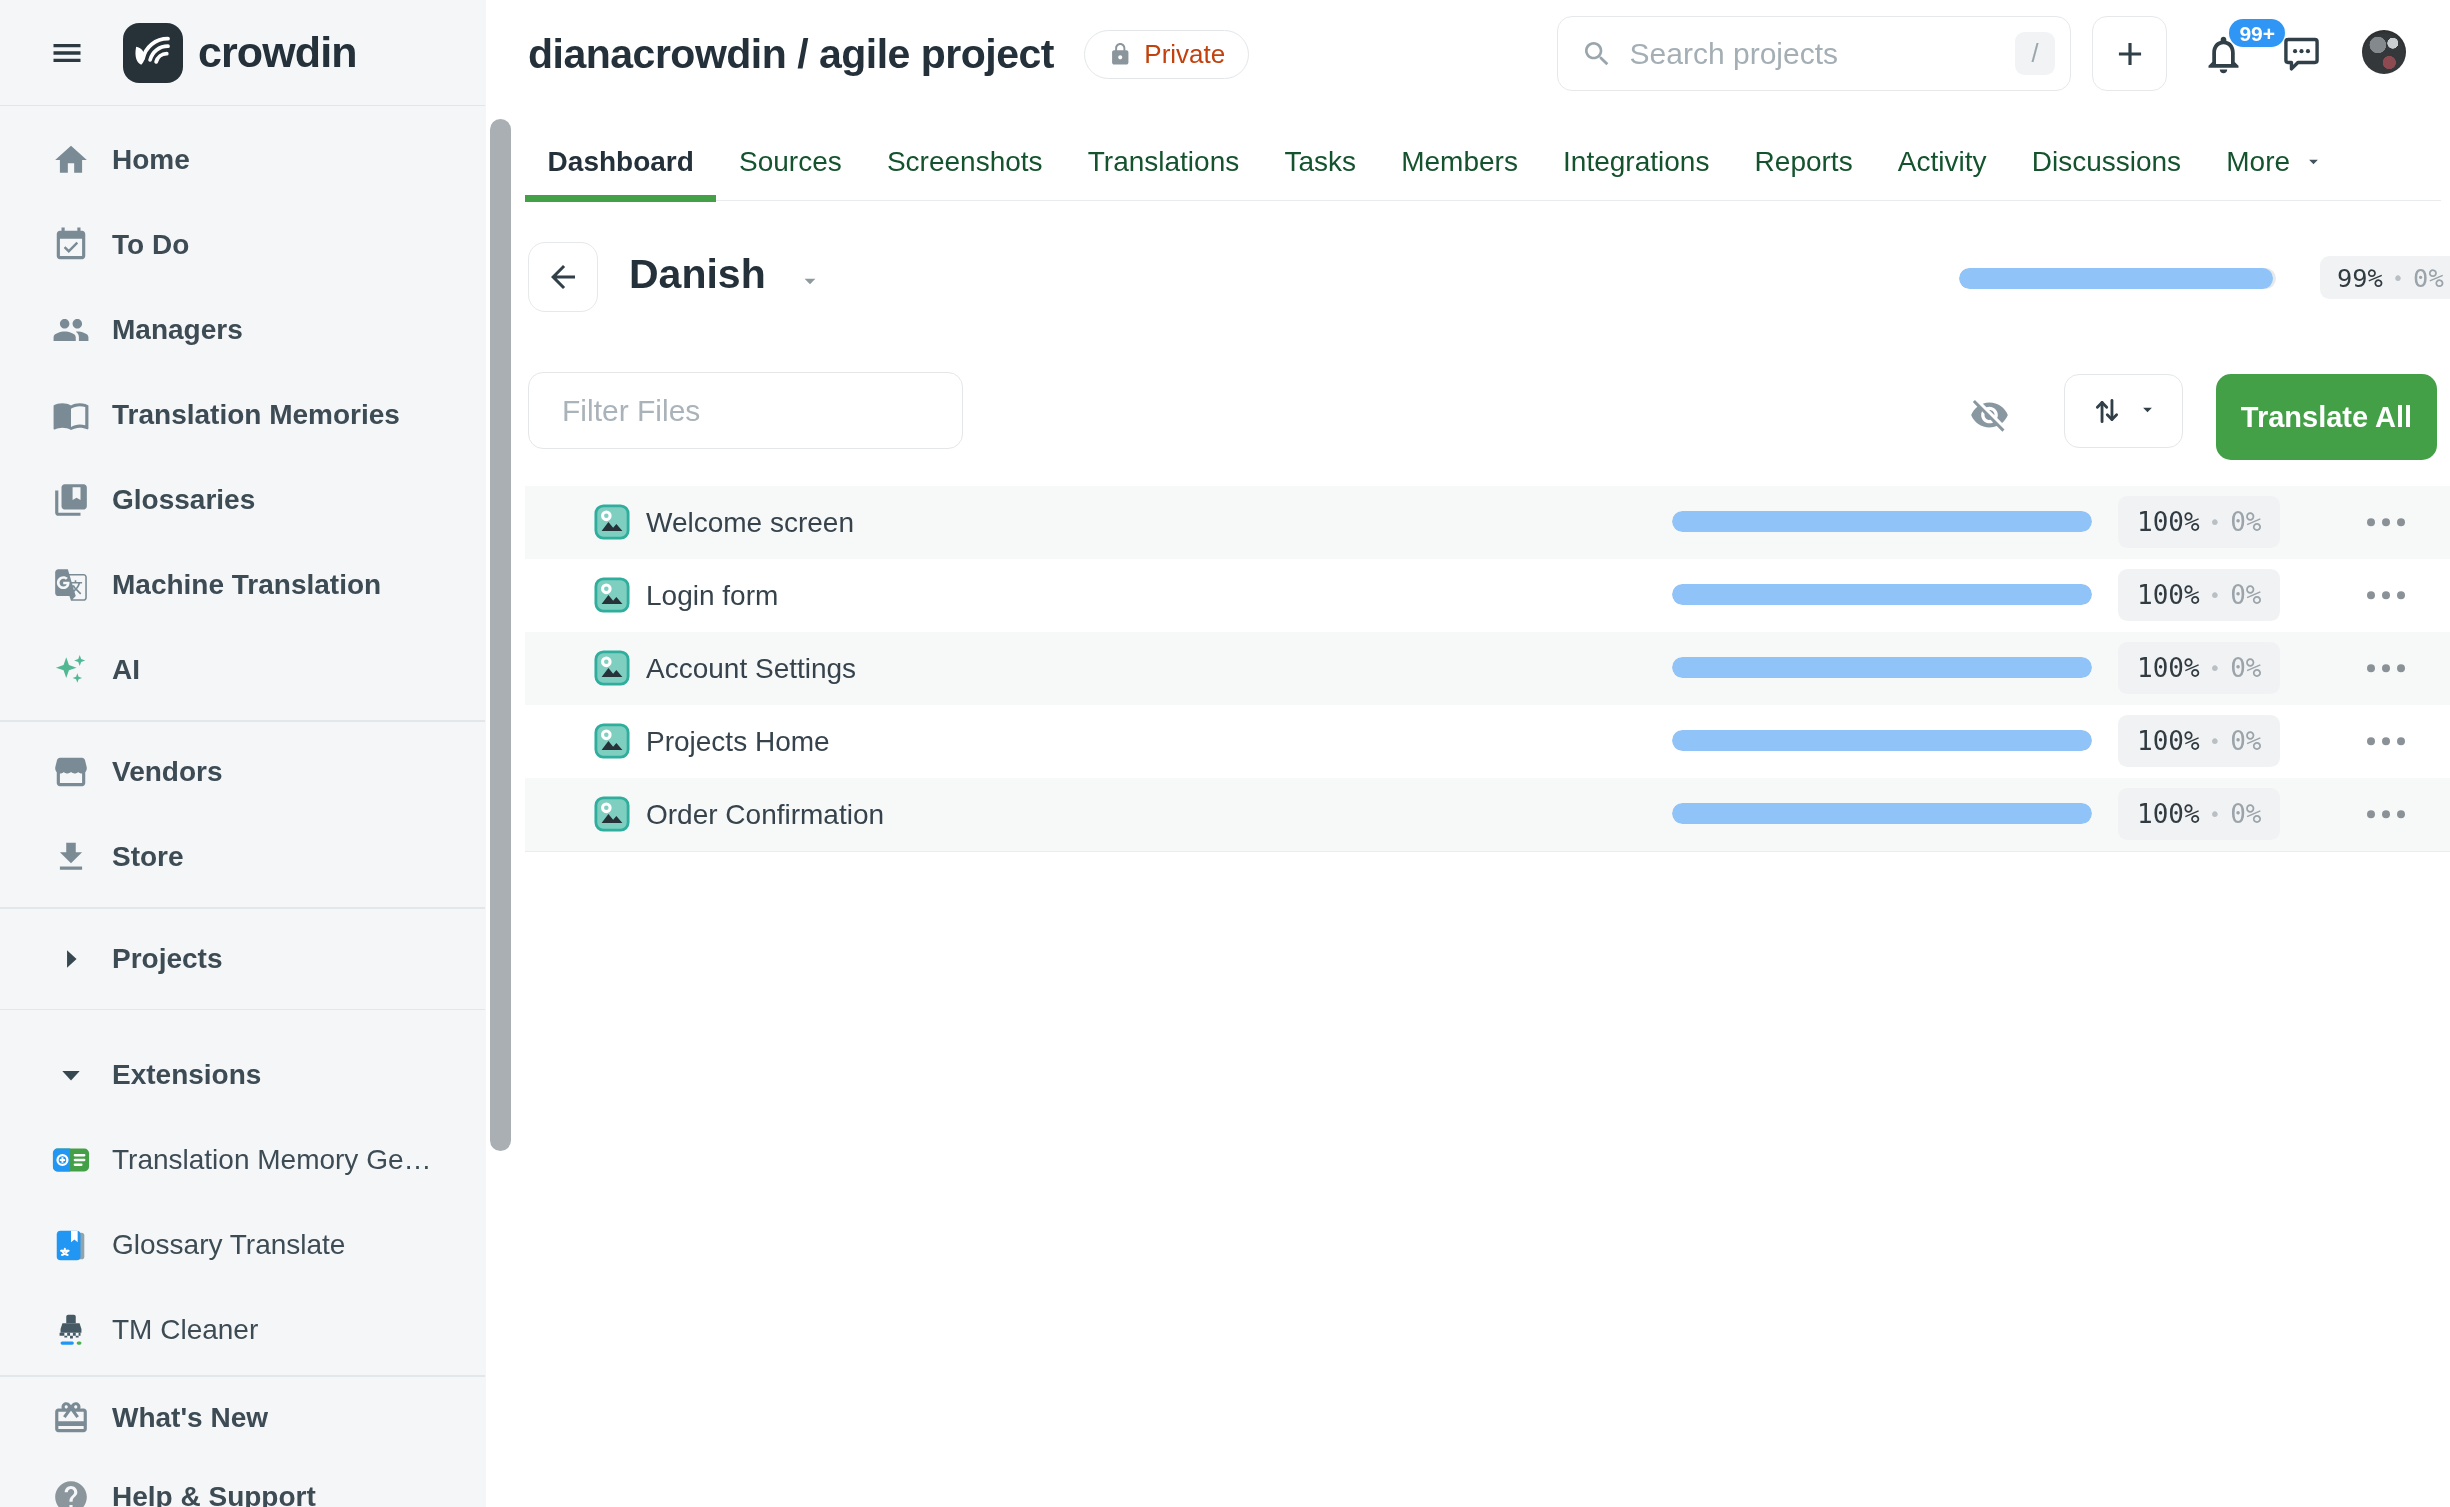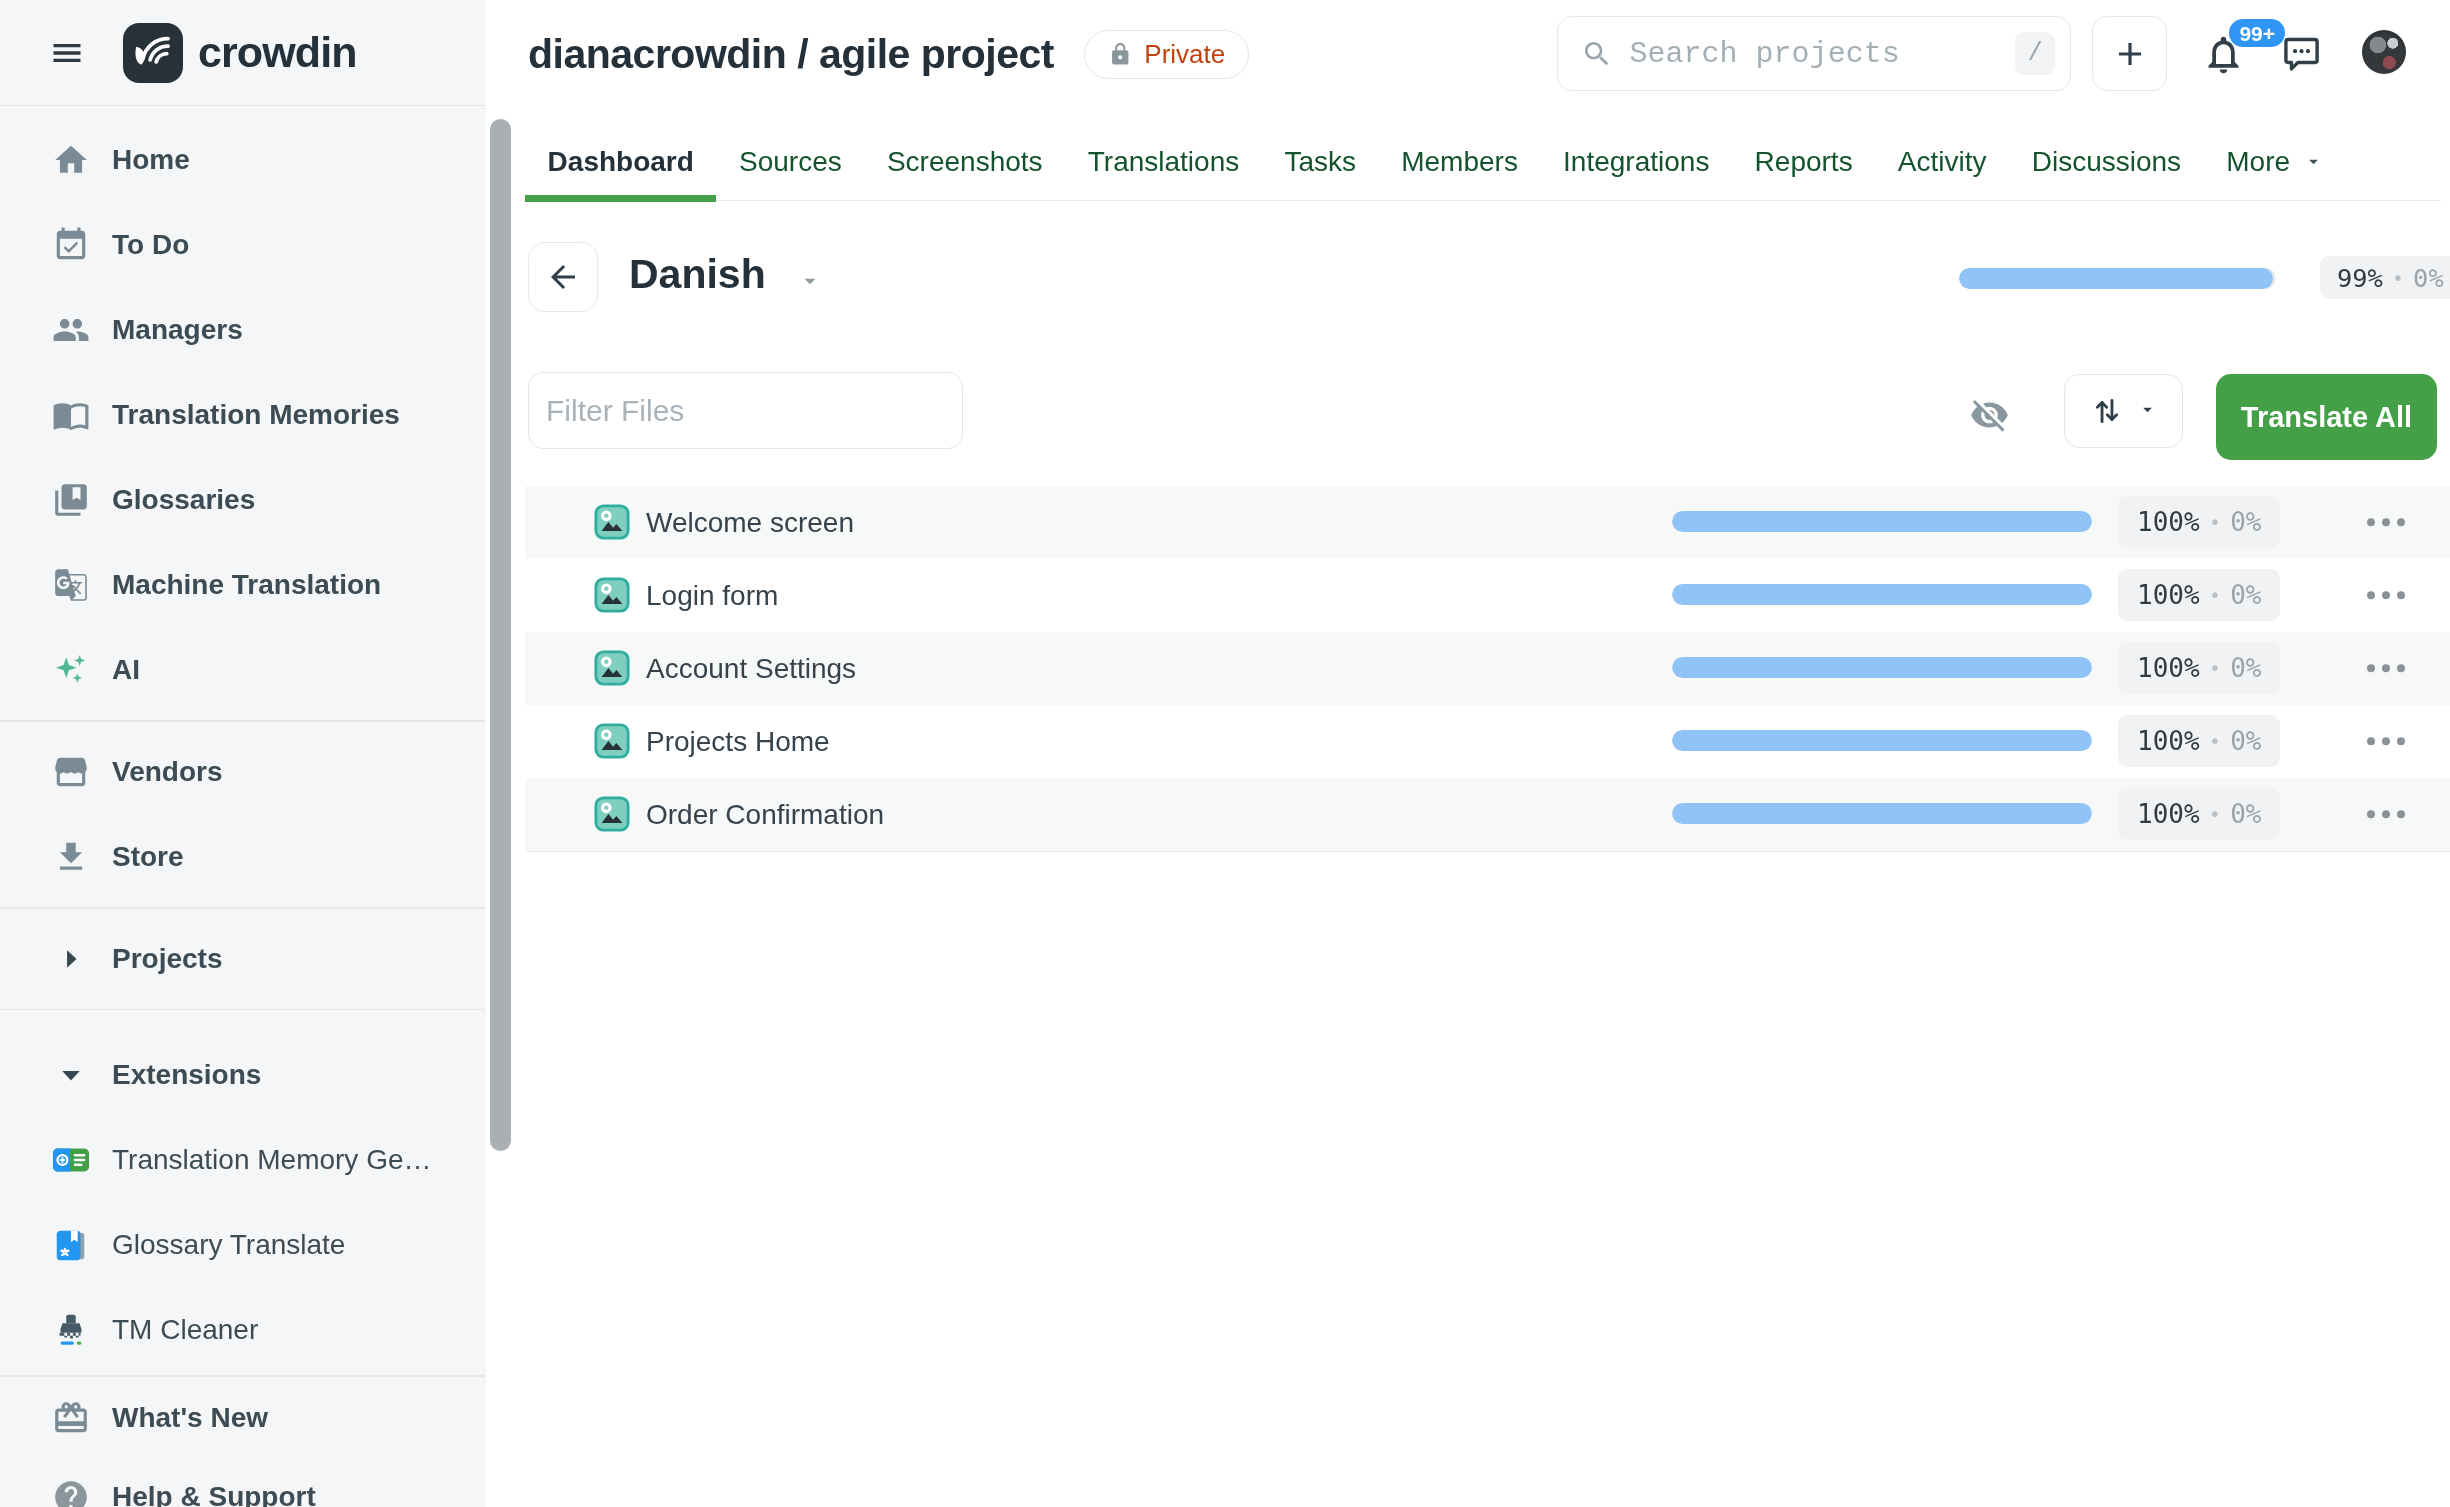--- a/index.html
+++ b/index.html
@@ -25,21 +25,21 @@
   .nav-divider.tight{margin:1.9px 0;}
   .ext-group{padding-top:15px;}
   .truncate{white-space:nowrap;overflow:hidden;text-overflow:ellipsis;max-width:330px;}
 
   
   .title-row{position:absolute;left:528px;top:21px;height:66px;display:flex;align-items:center;gap:30px;}
   .page-title{font-size:41px;font-weight:700;color:#24313a;letter-spacing:-0.5px;}
   .private-pill{height:49px;border:1.9px solid #e3e6e8;border-radius:26px;display:flex;align-items:center;gap:12.3px;padding:0 22.6px;background:#fff;box-sizing:border-box;}
   .private-pill svg{width:24.5px;height:24.5px;fill:#8a959c;}
   .private-label{font-size:26px;color:#c2410c;}
-  .search-box{position:absolute;left:1557px;top:16px;width:514px;height:75px;border:1.9px solid #e6e8ea;border-radius:15px;display:flex;align-items:center;padding:0 15px 0 22.6px;box-sizing:border-box;background:#fff;font-family:Liberation Mono, monospace;}
+  .search-box{position:absolute;left:1557px;top:16px;width:514px;height:75px;border:1.9px solid #e6e8ea;border-radius:15px;display:flex;align-items:center;padding:0 15px 0 22.6px;box-sizing:border-box;background:#fff;}
   .search-box .mag{width:32px;height:32px;fill:#9aa6ad;flex:none;}
   .search-input{flex:1;border:none;outline:none;font-size:30px;color:#313f48;padding:0 17px;background:transparent;font-family:inherit;min-width:0;}
   .search-input::placeholder{color:#a4afb5;}
   .slash-chip{width:40px;height:43px;background:#f1f3f4;border-radius:9.4px;color:#9aa6ad;font-size:25.4px;display:flex;align-items:center;justify-content:center;flex:none;}
   .add-btn{position:absolute;left:2092px;top:16px;width:75px;height:75px;border:1.9px solid #e6e8ea;border-radius:15px;background:#fff;display:flex;align-items:center;justify-content:center;box-sizing:border-box;cursor:pointer;}
   .add-btn svg{width:38px;height:38px;fill:#313f48;}
   .bell-wrap{position:absolute;left:2197px;top:22.6px;width:72px;height:72px;cursor:pointer;}
   .bell-wrap .bell{position:absolute;left:3.8px;top:9.4px;width:45px;height:45px;fill:#313f48;}
   .notif-badge{position:absolute;left:32px;top:-3.8px;background:#2f96f5;color:#fff;font-size:21px;font-weight:700;padding:3.8px 10.4px;border-radius:17px;line-height:1;}
   .chat-btn{position:absolute;left:2280px;top:32px;width:45px;height:45px;cursor:pointer;}
@@ -68,21 +68,21 @@
   .pbar{background:#e7e9ea;border-radius:10.4px;overflow:hidden;}
   .pfill{height:100%;background:#90c3f7;border-radius:10.4px;}
   .summary-track{position:absolute;left:1959px;top:268px;width:317px;height:21px;}
   .pct-badge{background:#f1f2f3;border-radius:9.4px;display:flex;align-items:center;gap:9.4px;font-family:"DejaVu Sans Mono","Liberation Mono",monospace;}
   .summary-badge{position:absolute;left:2320px;top:256px;height:43px;padding:0 17px;font-size:25.4px;}
   .pv{color:#313b42;}
   .pd{color:#b9bfc3;font-size:0.75em;}
   .ps{color:#9aa4aa;}
 
   
-  .filter-input{position:absolute;left:528px;top:372px;width:435px;height:77px;border:1.9px solid #e4e6e8;border-radius:15px;font-size:30px;color:#313f48;padding:0 17px;box-sizing:border-box;outline:none;font-family:inherit;background:#fff;}
+  .filter-input{position:absolute;left:528px;top:372px;width:435px;height:77px;border:1.9px solid #e4e6e8;border-radius:15px;font-size:30px;color:#313f48;padding:0 33px;box-sizing:border-box;outline:none;font-family:inherit;background:#fff;}
   .filter-input::placeholder{color:#aab3b9;}
   .eye-btn{position:absolute;left:1966px;top:395px;width:47px;height:41px;cursor:pointer;background:none;border:none;padding:0;}
   .eye-btn svg{width:45px;height:40px;fill:#8997a1;}
   .sort-btn{position:absolute;left:2064px;top:374px;width:119px;height:74px;border:1.9px solid #e4e6e8;border-radius:15px;background:#fff;display:flex;align-items:center;justify-content:center;gap:13px;box-sizing:border-box;cursor:pointer;}
   .sort-btn .arrows{width:34px;height:34px;}
   .sort-btn .caret svg{width:21px;height:21px;fill:#313f48;}
   .translate-btn{position:absolute;left:2216px;top:374px;width:221px;height:86px;background:#43a047;border:none;border-radius:15px;color:#fff;font-size:29px;font-weight:700;display:flex;align-items:center;justify-content:center;cursor:pointer;font-family:inherit;}
 
   
   .files{position:absolute;left:525px;top:486px;width:1925px;border-bottom:1.9px solid #ececee;}

